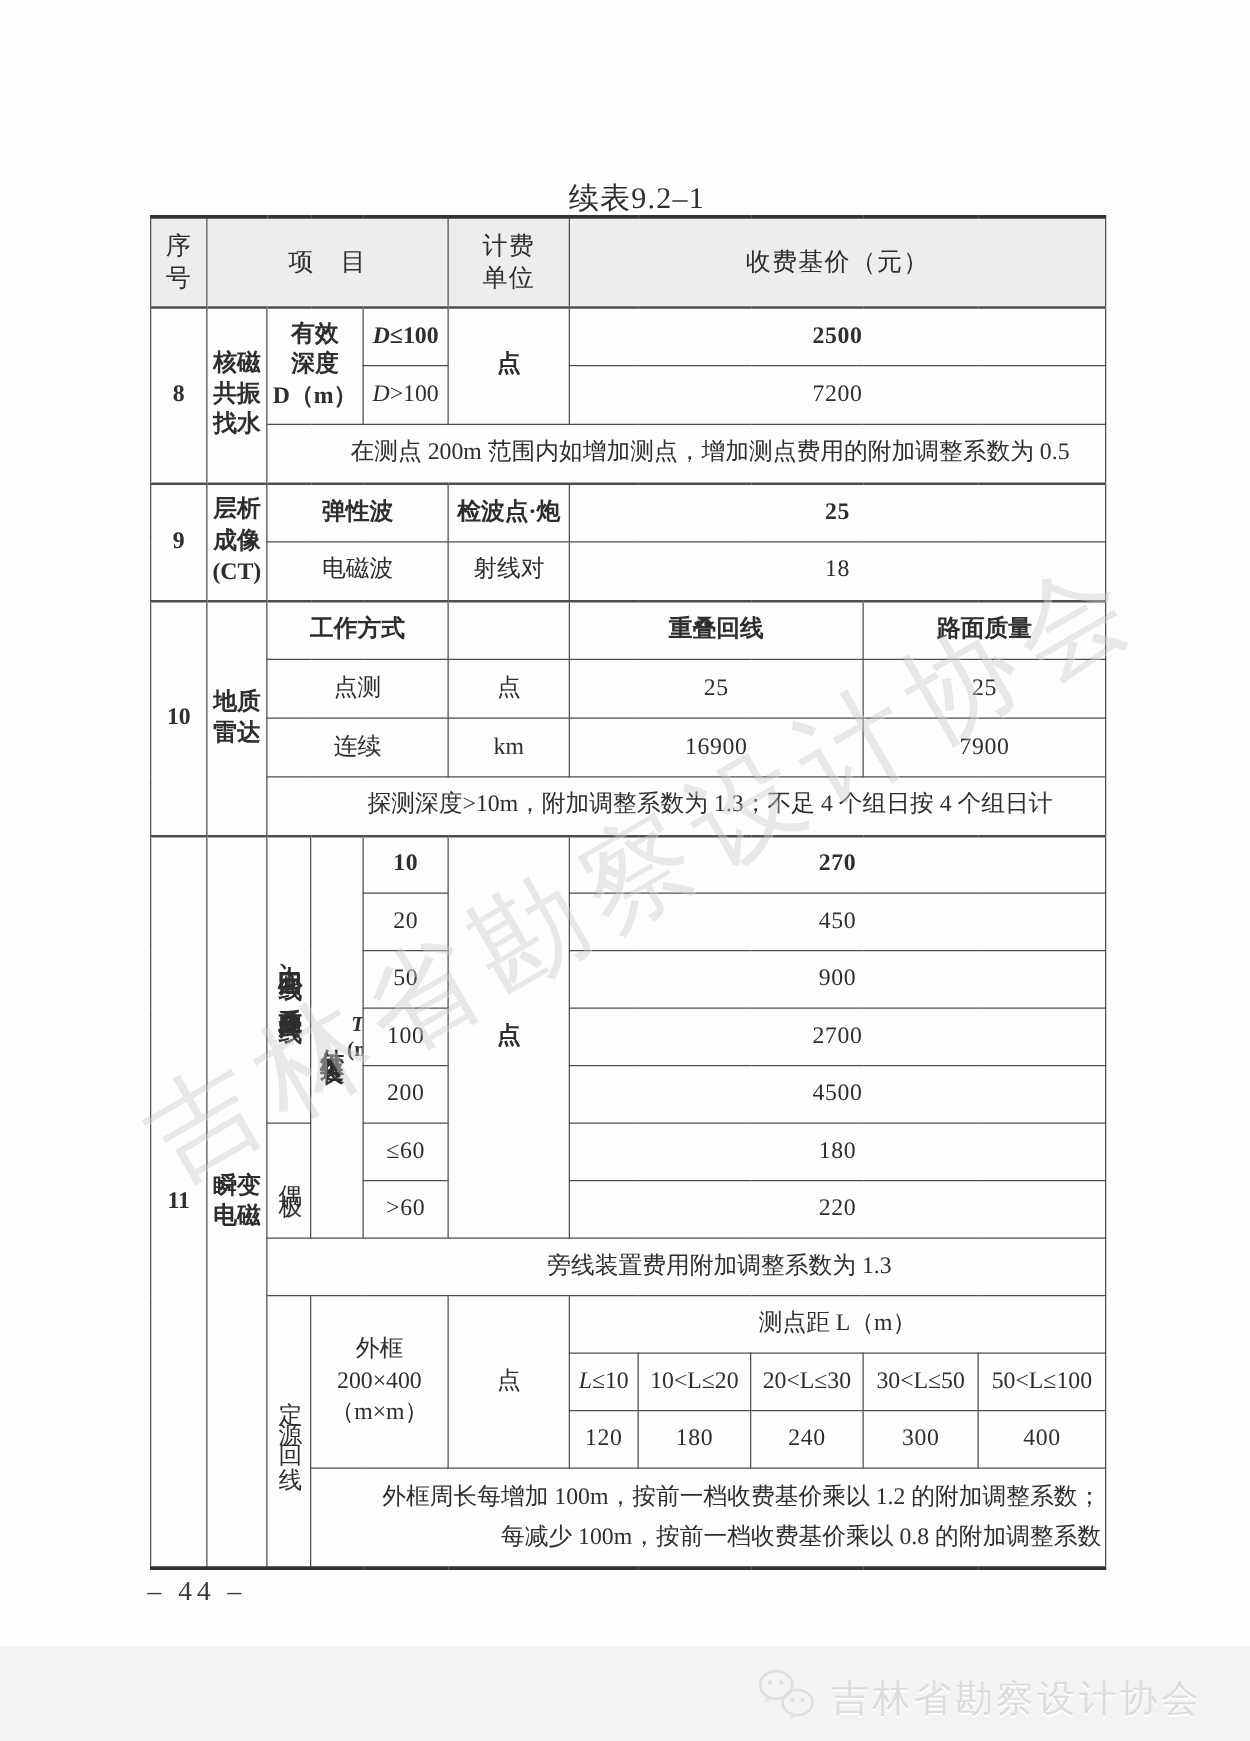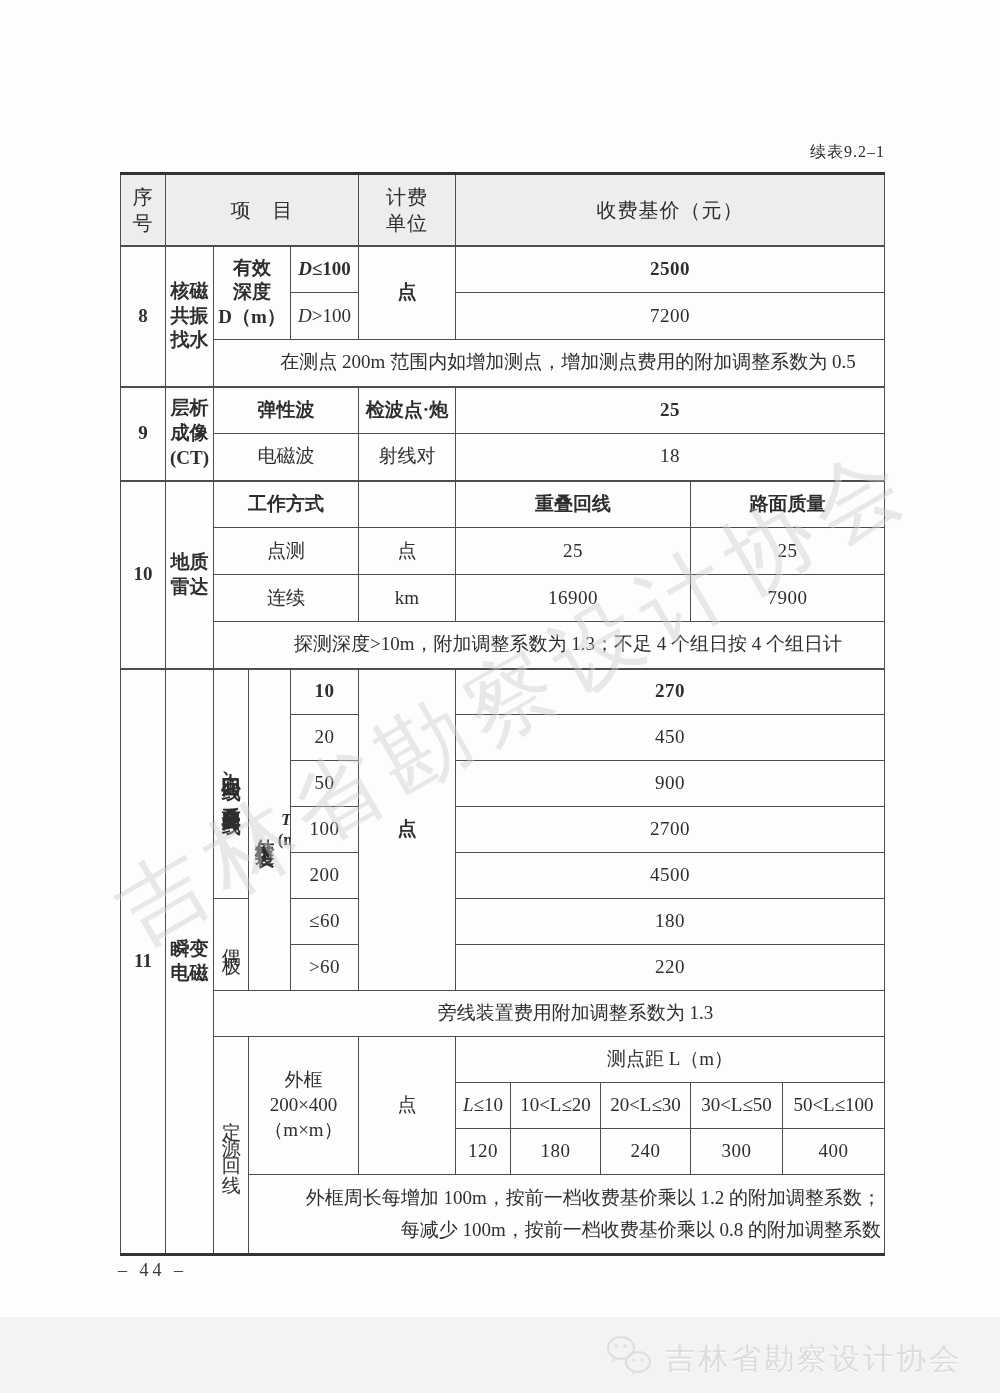--- a/index.html
+++ b/index.html
@@ -1,19 +1,19 @@
 <!DOCTYPE html>
 <html><head>
 <meta charset="utf-8">
 <style>
   html,body { margin:0; padding:0; background:#ffffff; }
   .page { position:relative; width:1000px; height:1393px; background:#fdfdfd; overflow:hidden;
           font-family:"Liberation Serif","DejaVu Serif",serif; color:#2e2e2e; }
-  .doc-title { position:absolute; top:142px; left:455px; width:430px; text-align:right;
-               font-size:16px; letter-spacing:1px; }
+  .doc-title { position:absolute; top:142px; left:455px; width:430px; text-align:left;
+               font-size:24px; letter-spacing:1px; }
   table.tbl { position:absolute; left:120px; top:172px; width:764px;
               border-collapse:collapse; table-layout:fixed;
               border:1px solid #4d4d4d; border-top:3px solid #333; border-bottom:3px solid #333; }
   .tbl td { border:1px solid #4d4d4d; text-align:center; vertical-align:middle;
             font-size:19px; line-height:1.3; padding:2px 3px; overflow:hidden; }
   tr.hd { height:72px; }
   tr.hd td { background:#ededed; font-size:20px; letter-spacing:1px; }
   tr.r { height:47px; }
   tr.r11 { height:46px; }
   tr.last { height:80px; }
@@ -30,21 +30,21 @@
   .frame-sub { white-space:pre-line; font-size:17px; line-height:1.15; }
   .frame-sub::first-letter { font-style:italic; }
   .fl-ital::first-letter { font-style:italic; }
   .rng { font-size:16.5px; }
   .fit { font-size:18px; letter-spacing:0; }
   .num { letter-spacing:0.5px; }
   .watermark { position:absolute; left:515px; top:695px; z-index:4; white-space:nowrap;
                transform:translate(-50%,-50%) rotate(-30deg);
                font-size:88px; letter-spacing:12px; color:rgba(120,120,120,0.16);
                text-shadow:1px 1px 0 rgba(255,255,255,0.35); pointer-events:none; }
-  .page-num { position:absolute; left:118px; top:1260px; font-size:18px; color:#3a3a3a;
+  .page-num { position:absolute; left:118px; top:1260px; font-size:22px; color:#3a3a3a;
               letter-spacing:4px; }
   .footer-strip { position:absolute; left:0; bottom:0; width:1000px; height:76px;
                   background:#f3f3f3; }
   .footer-brand { position:absolute; right:38px; top:18px; display:flex; align-items:center; gap:10px; }
   .footer-text { font-size:30px; color:#dcdcdc; letter-spacing:3px;
                  text-shadow:0 1px 0 #ffffff; font-family:"Liberation Sans",sans-serif; }
 </style>
 </head>
 <body>
 

